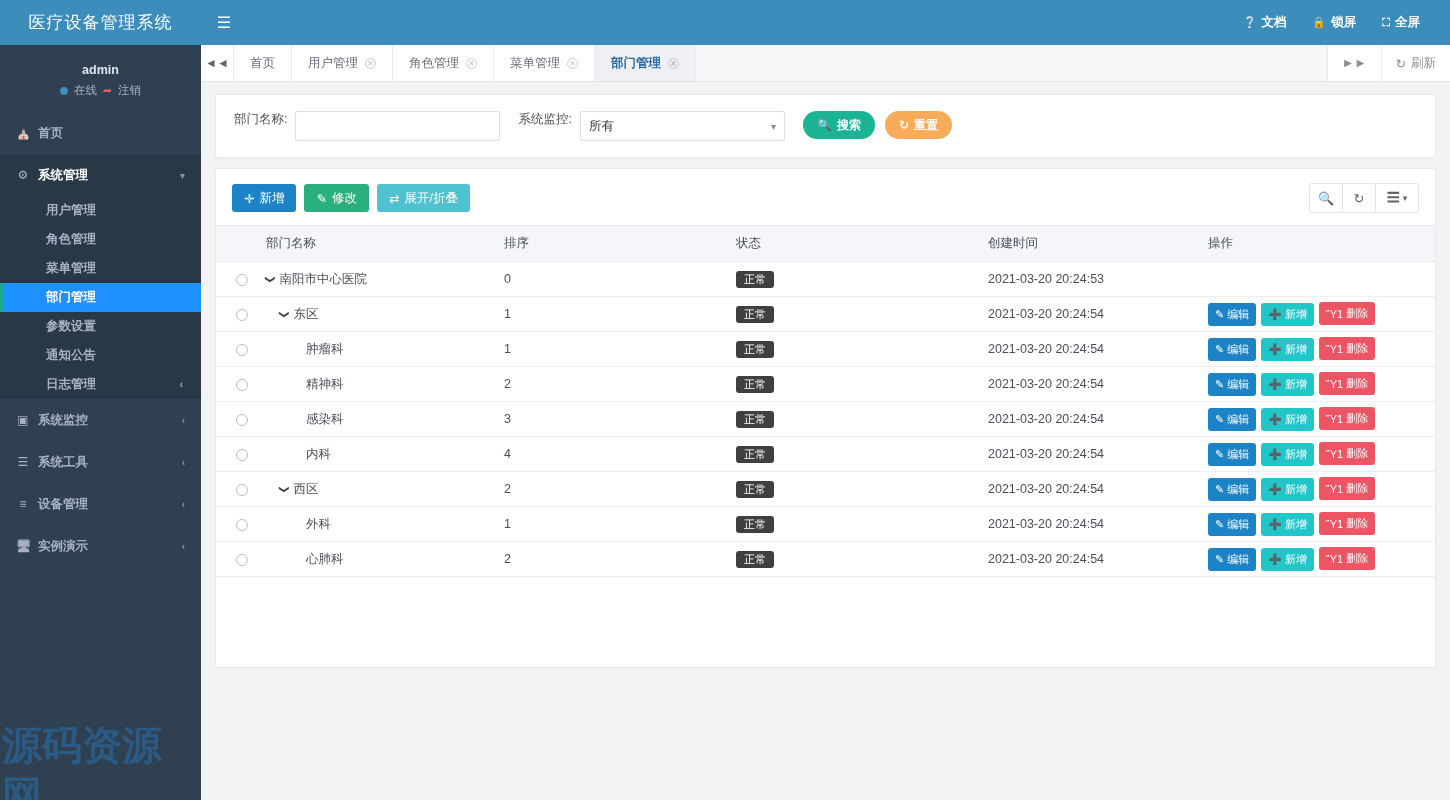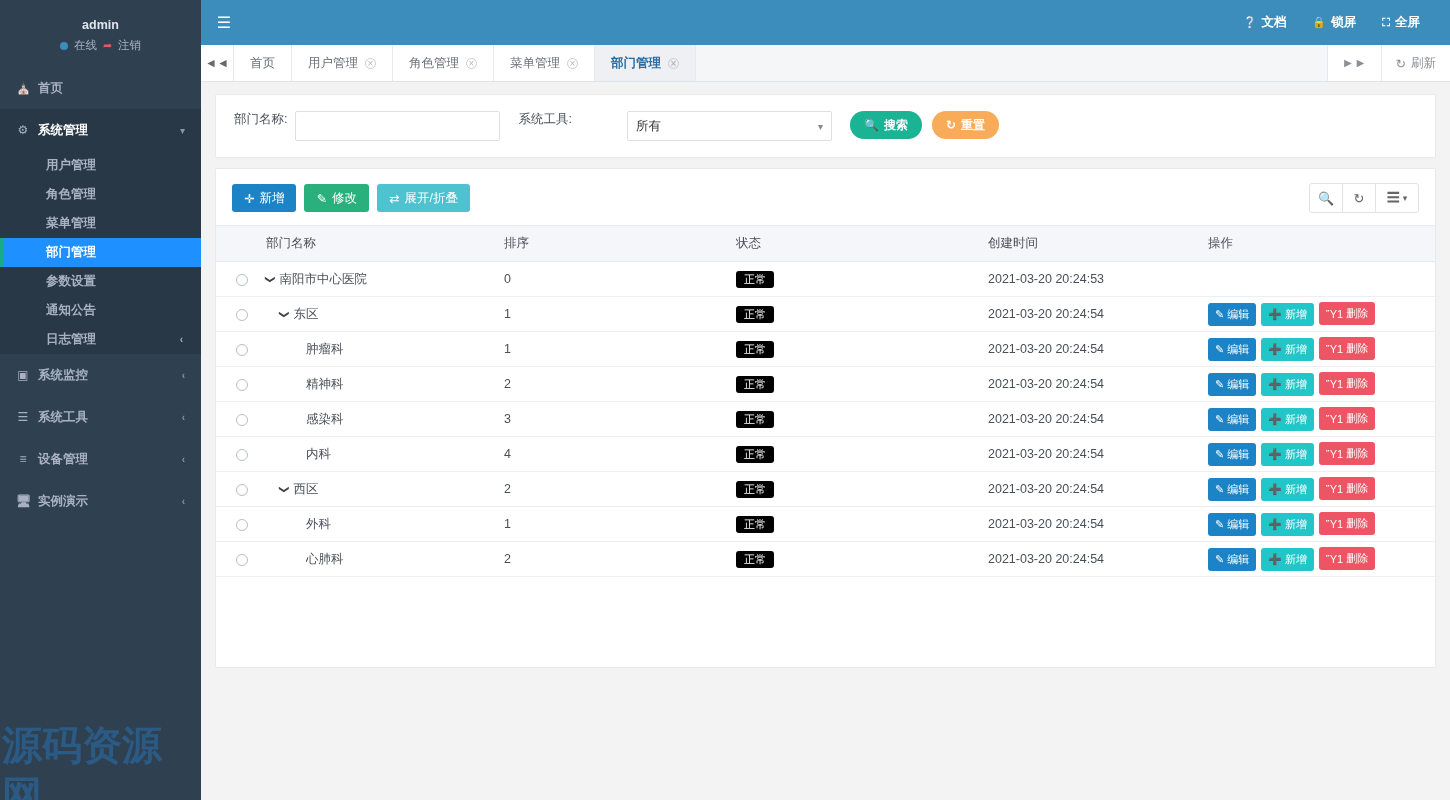--- a/index.html
+++ b/index.html
@@ -172,21 +172,21 @@
   .form-label {
     font-size: 12.5px; color: #495057; margin-right: 8px; white-space: nowrap;
   }
   #dept-name-input {
     width: 205px; height: 30px;
     border: 1px solid #dcdfe3; border-radius: 2px;
     padding: 0 8px; font-size: 12.5px; color: #333;
     outline: none; background: #fff;
     font-family: inherit;
   }
-  #dept-status-wrap { position: relative; margin-right: 18px; margin-left: 47px; }
+  #dept-status-wrap { position: relative; margin-right: 18px; }
   #dept-status-select {
     width: 205px; height: 30px;
     border: 1px solid #dcdfe3; border-radius: 2px;
     padding: 0 26px 0 8px; font-size: 12.5px; color: #333;
     background: #fff; outline: none;
     -webkit-appearance: none; appearance: none;
     font-family: inherit;
   }
   .sel-caret {
     position: absolute; right: 9px; top: 50%; transform: translateY(-50%);
@@ -251,41 +251,42 @@
   .radio-circle {
     display: inline-block; width: 12px; height: 12px;
     border: 1px solid #b9bec4; border-radius: 50%;
     background: #fff; cursor: pointer; vertical-align: middle;
   }
   .tree-caret { color: #444; font-size: 10px; margin-right: 5px; }
   .indent-1 { padding-left: 14px; }
   .indent-2 { padding-left: 40px; }
   .badge-normal {
     display: inline-block;
-    background: #000000; color: #fff;
+    background: #404040; color: #fff;
     font-size: 11px; border-radius: 3px;
     padding: 3px 8px; line-height: 1;
   }
   .act-btn {
     display: inline-flex; align-items: center; gap: 3px;
     border: none; border-radius: 3px;
     color: #fff; font-size: 11px;
     padding: 4px 7px; margin-right: 5px; cursor: pointer;
     font-family: inherit;
   }
   .act-edit { background: #1c84c6; }
   .act-add  { background: #23c6c8; }
   .act-del  { background: #ed5565; }
   .act-cell { white-space: nowrap; }
   .ico { font-style: normal; }
 </style>
 </head>
 <body>
 
 <div id="sidebar">
+  <div id="brand">医疗设备管理系统</div>
 
   <div id="user-panel">
     <div id="user-name">admin</div>
     <div id="user-status-row">
       <span class="dot-online"></span>
       <span class="lbl">在线</span>
       <span class="logout-icon ico">➦</span>
       <span class="lbl">注销</span>
     </div>
   </div>
@@ -403,21 +404,21 @@
     </div>
   </div>
 </div>
 
 <div id="content">
 
   <div class="card" id="search-card">
     <label class="form-label">部门名称:</label>
     <input id="dept-name-input" type="text" value="" placeholder="" style="">
     <span class="search-gap"></span>
-    <label class="form-label">系统工具:</label>
+    <label class="form-label">系统监控:</label>
     <span id="dept-status-wrap">
       <select id="dept-status-select">
         <option>所有</option>
       </select>
       <span class="sel-caret">▾</span>
     </span>
     <button class="pill-btn" id="btn-search">
       <span class="ico">🔍</span>
       <span>搜索</span>
     </button>

